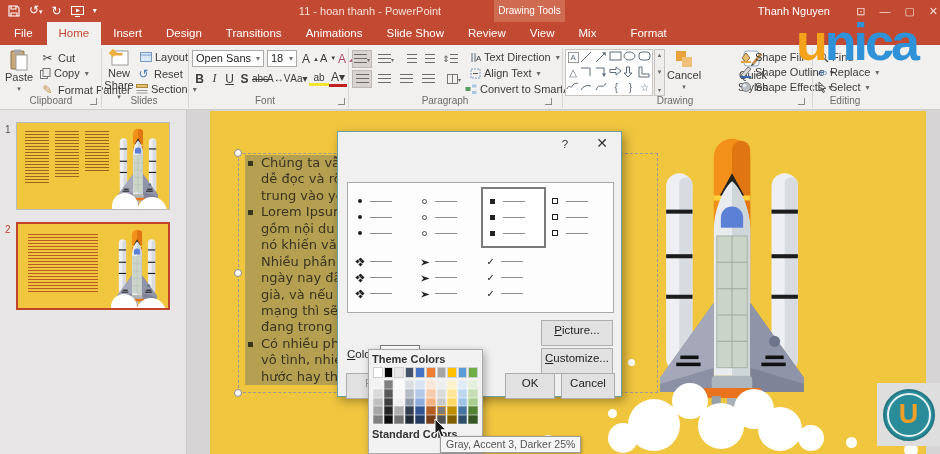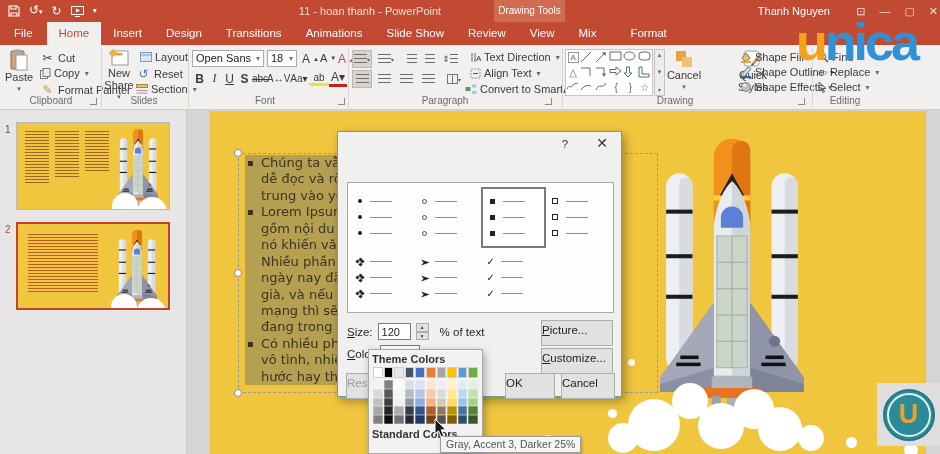--- a/index.html
+++ b/index.html
@@ -100,21 +100,21 @@
   .g-sq{width:5px;height:5px;background:#222;margin-left:1px;}
   .g-hsq{width:6px;height:6px;border:1.3px solid #222;}
   .g-dia{position:relative;width:8px;height:8px;}
   .g-dia i{position:absolute;width:3px;height:3px;background:#222;transform:rotate(45deg);}
   .g-check{font-size:10px;color:#222;line-height:8px;}
   .dlg-row{position:absolute;left:9px;display:flex;align-items:center;gap:5px;}
   .spin-input{width:33px;height:17px;background:#fff;border:1px solid #7A7A7A;font-size:11px;padding:1px 3px;line-height:14px;}
   .spinner{display:inline-flex;flex-direction:column;width:13px;height:17px;}
   .spinner b{flex:1;border:1px solid #ACACAC;background:#E1E1E1;font-size:5px;line-height:6px;text-align:center;color:#444;font-weight:normal;}
   .color-btn{width:40px;height:17px;border:1px solid #7A7A7A;background:#fff;display:flex;align-items:center;justify-content:space-between;padding:0 3px;}
-  .dbtn{position:absolute;height:26px;background:#E1E1E1;border:1px solid #ADADAD;font-size:11.5px;text-align:left;line-height:19px;color:#222;}
+  .dbtn{position:absolute;height:26px;background:#E1E1E1;border:1px solid #ADADAD;font-size:11.5px;text-align:center;line-height:19px;color:#222;}
   .dbtn.disabled{color:#9a9a9a;}
 
   
   .popup{position:absolute;left:368px;top:349px;width:115px;height:105px;background:#F2F2F2;border:1px solid #A9A9A9;
          box-shadow:2px 3px 8px rgba(0,0,0,.3);z-index:20;overflow:hidden;padding:2px 3px;font-size:11.5px;color:#222;}
   .auto-row{height:18px;display:flex;align-items:center;gap:5px;background:#CBD6E2;border:1px solid #A3B8CC;padding:0 2px;margin-bottom:2px;}
   .auto-sw{width:11px;height:11px;background:#000;border:1px solid #666;}
   .pal-head{font-weight:bold;font-size:11px;height:14px;line-height:14px;color:#333;}
   .pal-main{display:grid;grid-template-columns:repeat(10,9.6px);gap:1px;height:12px;margin:1px 0 1px 1px;}
   .pal-main .sw{width:9.6px;height:11px;border:1px solid #CFCFCF;}
@@ -733,29 +733,20 @@
           <div class="grow">
             <span class="gg g-check">✓</span>
             <span class="gline"></span>
           </div>
           <div class="grow">
             <span class="gg g-check">✓</span>
             <span class="gline"></span>
           </div>
         </div>
       </div>
-    <div class="dlg-row" style="top:191px">
-      <span><u>S</u>ize:</span>
-      <span class="spin-input">120</span>
-      <span class="spinner">
-          <b>▲</b>
-          <b>▼</b>
-        </span>
-      <span style="margin-left:6px">% of text</span>
-    </div>
     <div class="dlg-row" style="top:213px">
       <span><u>C</u>olor</span>
       <span class="color-btn">
         <svg width="13" height="12" viewBox="0 0 13 12">
             <path d="M3,5 L7,1 L11,5 L7,9 Z" fill="#E8E8E8" stroke="#777"></path>
             <path d="M2,6 q-1.5,2 0,3 q1.5,-1 0,-3" fill="#A8C0D8"></path>
             <rect x="2" y="10.5" width="9" height="1.5" fill="#555"></rect>
           </svg>
         <span style="font-size:7px;color:#555">▾</span>
       </span>

